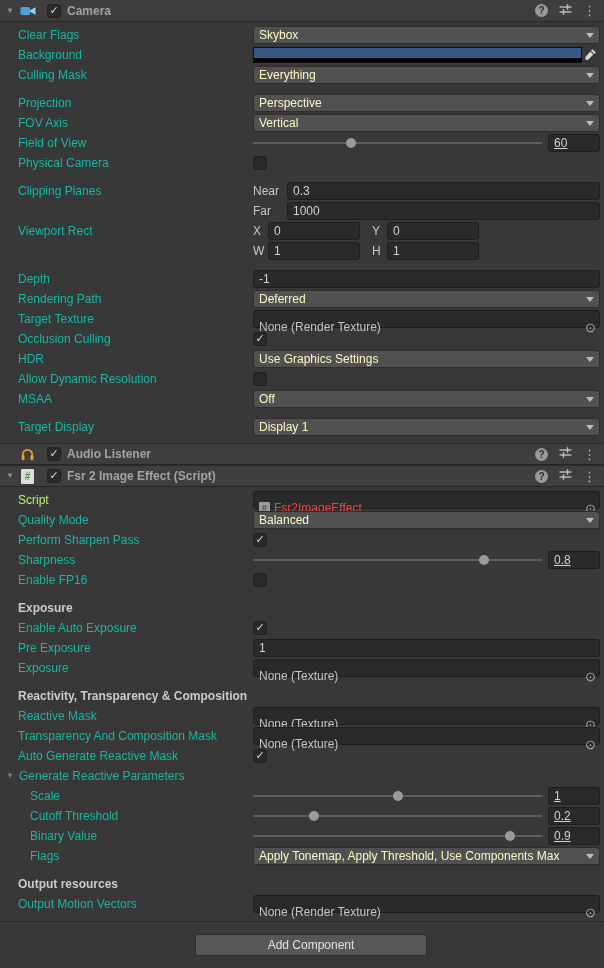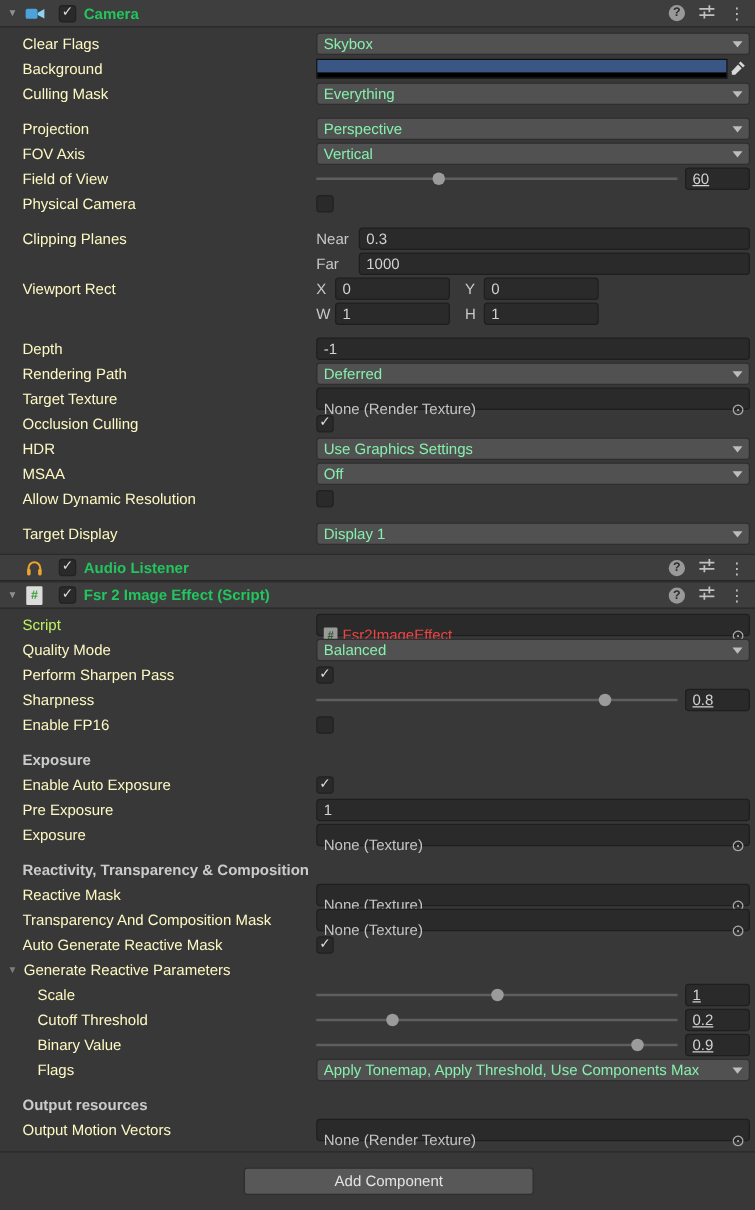--- a/index.html
+++ b/index.html
@@ -12,51 +12,51 @@
   }
   
   .comp-header{
     height:22px;background:#3e3e3e;border-top:1px solid #2b2b2b;border-bottom:1px solid #262626;
     display:flex;align-items:center;padding:0 8px 0 6px;
   }
   .comp-header:first-child{border-top:none;}
   .fold{width:13px;flex:none;color:#8f8f8f;font-size:8px;line-height:1;text-align:left;}
   .fold.dim{color:#7d7d7d;}
   .comp-icon{width:17px;height:16px;flex:none;margin-right:5px;display:flex;align-items:center;justify-content:center;}
-  .comp-title{font-weight:bold;color:#22c55e;margin-left:6px;white-space:nowrap;}
+  .comp-title{font-weight:bold;color:#a3a3a3;margin-left:6px;white-space:nowrap;}
   .header-right{margin-left:auto;display:flex;align-items:center;gap:11px;}
   .help-icon{width:13px;height:13px;border-radius:50%;background:#999999;color:#2e2e2e;
     font-size:10px;font-weight:bold;line-height:13px;text-align:center;flex:none;}
   .menu-icon{color:#c0c0c0;font-size:13px;line-height:13px;letter-spacing:0;}
   
   .checkbox{
     width:14px;height:14px;flex:none;background:#2a2a2a;border:1px solid #212121;border-radius:3px;
     display:flex;align-items:center;justify-content:center;margin-left:6px;
   }
   .checkbox .check{display:none;color:#dedede;font-size:11px;line-height:1;margin-top:-1px;}
   .checkbox.checked .check{display:block;}
   .row .checkbox{margin-left:0;}
   
   .comp-body{padding:3px 0 6px 0;}
   .row{display:flex;align-items:center;height:20px;padding:0 4px 0 18px;}
   .row.indent1{padding-left:30px;justify-content:space-between;}
   .row.fold-row{padding-left:6px;}
-  .label{width:235px;flex:none;color:#fef9c3;white-space:nowrap;overflow:hidden;}
+  .label{width:235px;flex:none;color:#14b8a6;white-space:nowrap;overflow:hidden;}
   .indent1 .label{width:223px;}
   .fold-row .label{width:auto;}
   .label.disabled{color:#bef264;}
   .section-label{font-weight:bold;color:#cbcbcb;white-space:nowrap;}
   .spacer{height:8px;}
   .ctrl{flex:1;display:flex;align-items:center;min-width:0;}
   
   .dropdown{
     flex:1;height:18px;background:#515151;border:1px solid #2e2e2e;border-radius:3px;
     display:flex;align-items:center;position:relative;padding:0 18px 0 5px;min-width:0;
   }
-  .dd-text{color:#86efac;white-space:nowrap;overflow:hidden;}
+  .dd-text{color:#fef9c3;white-space:nowrap;overflow:hidden;}
   .dd-arrow{position:absolute;right:5px;top:50%;margin-top:-2px;width:0;height:0;
     border-left:4px solid transparent;border-right:4px solid transparent;border-top:5px solid #bdbdbd;}
   
   .textfield{
     flex:1;height:18px;background:#2a2a2a;border:1px solid #1e1e1e;border-radius:3px;
     display:flex;align-items:center;padding:0 5px;color:#d2d2d2;min-width:0;white-space:nowrap;overflow:hidden;
   }
   .slider-value{flex:none;width:52px;text-decoration:underline;}
   .vfield{flex:none;width:92px;}
   .vk{flex:none;width:12px;margin-right:3px;color:#c8c8c8;}
@@ -278,32 +278,32 @@
       <div class="row">
         <span class="label">HDR</span>
         <div class="ctrl">
           <div class="dropdown">
             <span class="dd-text">Use Graphics Settings</span>
             <span class="dd-arrow"></span>
           </div>
         </div>
       </div>
       <div class="row">
+        <span class="label">Allow Dynamic Resolution</span>
+        <div class="ctrl">
+          <div class="checkbox"></div>
+        </div>
+      </div>
+      <div class="row">
         <span class="label">MSAA</span>
         <div class="ctrl">
           <div class="dropdown">
             <span class="dd-text">Off</span>
             <span class="dd-arrow"></span>
           </div>
-        </div>
-      </div>
-      <div class="row">
-        <span class="label">Allow Dynamic Resolution</span>
-        <div class="ctrl">
-          <div class="checkbox"></div>
         </div>
       </div>
       <div class="spacer"></div>
       <div class="row">
         <span class="label">Target Display</span>
         <div class="ctrl">
           <div class="dropdown">
             <span class="dd-text">Display 1</span>
             <span class="dd-arrow"></span>
           </div>

